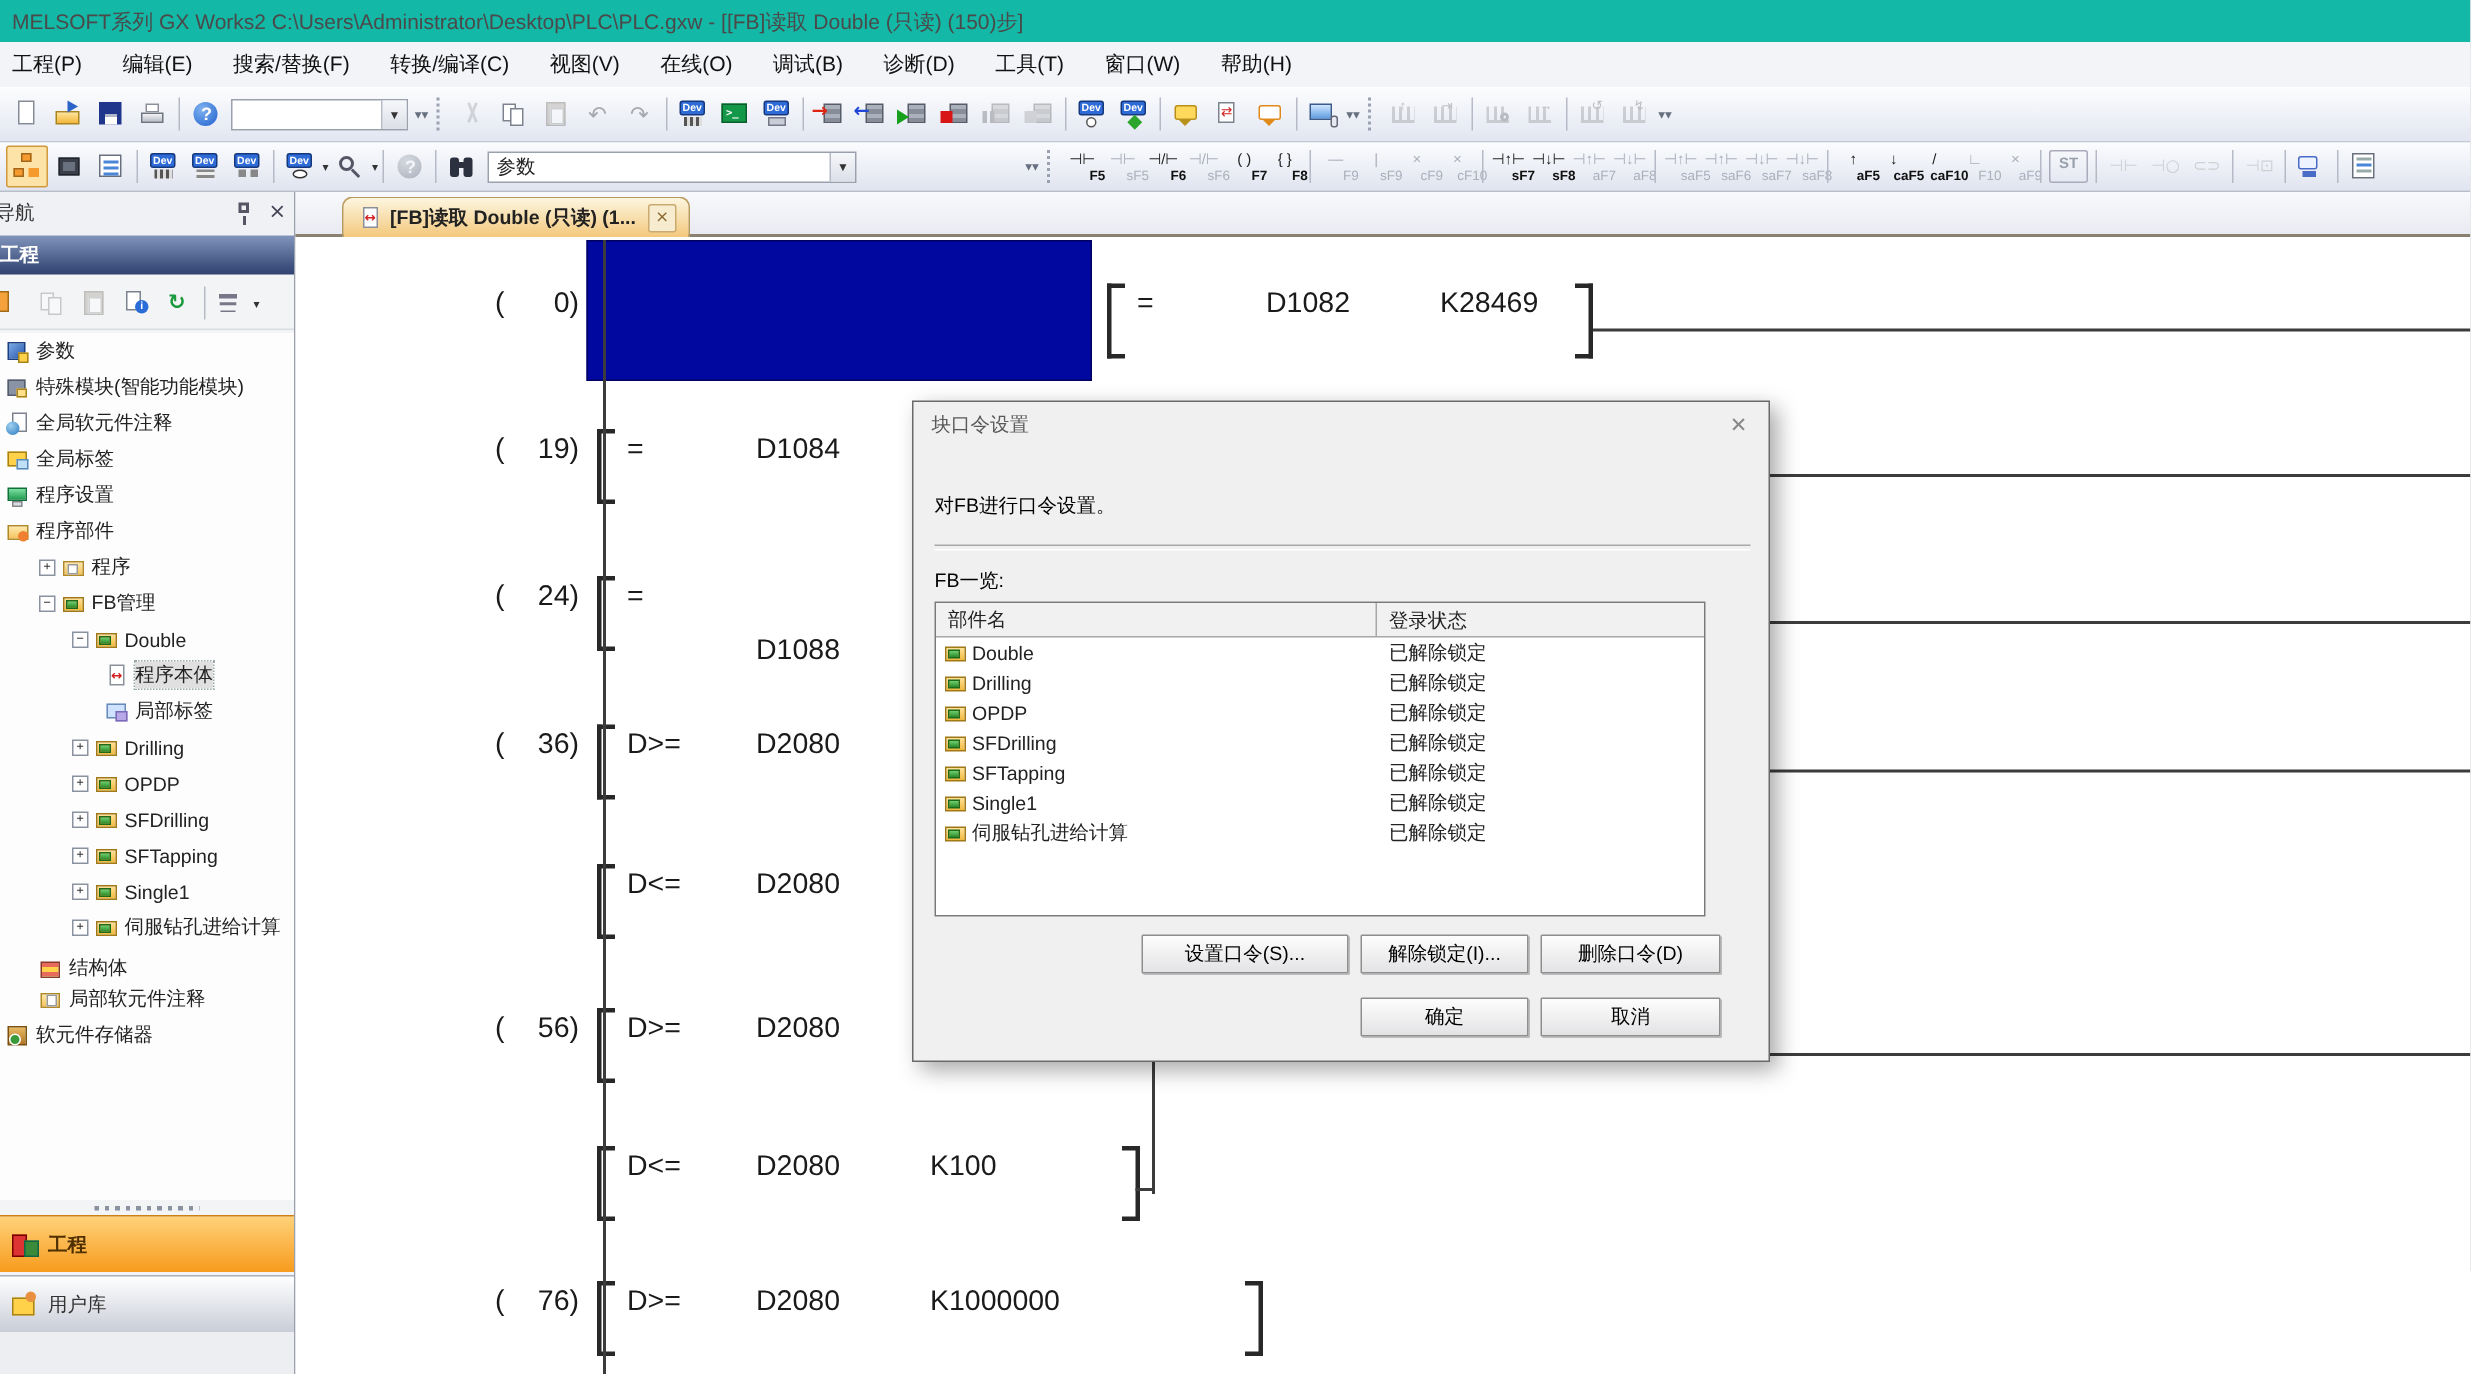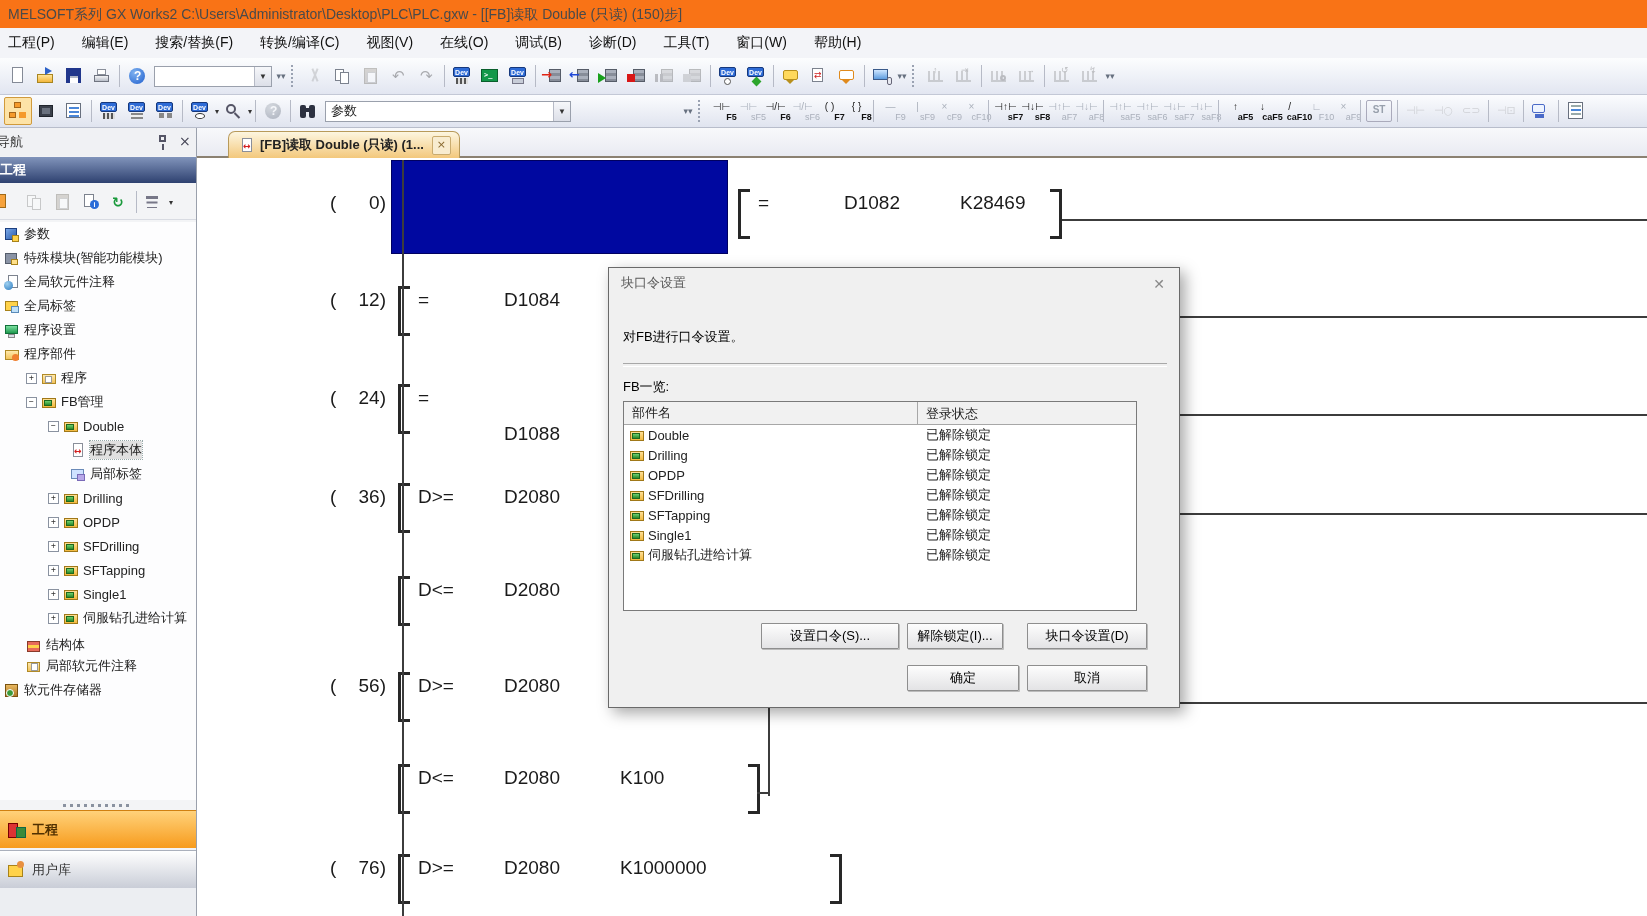--- a/index.html
+++ b/index.html
@@ -1,19 +1,19 @@
 <!DOCTYPE html>
 <html><head>
 <meta charset="utf-8">
 <style>
   html,body{margin:0;padding:0;background:#d8dae0;}
   #app{position:relative;width:1647px;height:916px;overflow:hidden;background:#f2f3f6;
        font-family:"Liberation Sans","DejaVu Sans",sans-serif;color:#222;cursor:default;}
   
-  #titlebar{position:absolute;left:0;top:0;width:100%;height:28px;background:#f97316;
+  #titlebar{position:absolute;left:0;top:0;width:100%;height:28px;background:#14b8a6;
     font-size:14px;color:#4a4a4a;line-height:28px;padding-left:8px;box-sizing:border-box;white-space:nowrap;}
   #menubar{position:absolute;left:0;top:28px;width:100%;height:30px;background:#f3f4f8;
     display:flex;align-items:center;gap:27px;padding-left:8px;box-sizing:border-box;font-size:14px;color:#111;}
   .menu-item{white-space:nowrap;}
   #tb1{position:absolute;left:0;top:58px;width:100%;height:37px;
     background:linear-gradient(180deg,#fcfdfe,#e2e6f1);border-bottom:1px solid #c3c8d6;
     display:flex;align-items:center;padding-left:4px;box-sizing:border-box;}
   #tb2{position:absolute;left:0;top:95px;width:100%;height:33px;
     background:linear-gradient(180deg,#fbfcfe,#e0e4ef);border-bottom:1px solid #b8bdcb;
     display:flex;align-items:center;padding-left:4px;box-sizing:border-box;}
@@ -676,21 +676,21 @@
       <div class="cbr yel" style="left: 716px; top: 189px;"></div>
       <div class="labs" style="left: 732px; top: 183px; width: 336px; height: 48px;"></div>
       <div class="obr" style="left: 738px; top: 189px;"></div>
       <div class="ltext" style="left: 758px; top: 191px;">=</div>
       <div class="ltext" style="left: 844px; top: 191px;">D1082</div>
       <div class="ltext" style="left: 960px; top: 191px;">K28469</div>
       <div class="cbr" style="left: 1050px; top: 189px;"></div>
       <div class="wire" style="left: 1062px; top: 219px; width: 585px; height: 2px;"></div>
       <div class="stepnum" style="left: 330px; top: 288px; width: 56px; height: 24px;">
         <span>(</span>
-        <span class="n">12</span>
+        <span class="n">19</span>
         <span>)</span>
       </div>
       <div class="labs" style="left: 392px; top: 280px; width: 336px; height: 48px;"></div>
       <div class="obr" style="left: 398px; top: 286px;"></div>
       <div class="ltext" style="left: 418px; top: 288px;">=</div>
       <div class="ltext" style="left: 504px; top: 288px;">D1084</div>
       <div class="wire" style="left: 730px; top: 316px; width: 917px; height: 2px;"></div>
       <div class="stepnum" style="left: 330px; top: 386px; width: 56px; height: 24px;">
         <span>(</span>
         <span class="n">24</span>
@@ -803,18 +803,18 @@
           <div class="lrow">
             <div class="c1">
               <span class="tic ic-fbfolder"></span>
               <span>伺服钻孔进给计算</span>
             </div>
             <div class="c2">已解除锁定</div>
           </div>
         </div>
     </div>
     <div class="dbtn" style="left:152px;top:355px;width:138px">设置口令(S)...</div>
-    <div class="dbtn" style="left:298px;top:355px;width:96px">解除锁定(I)...</div>
-    <div class="dbtn" style="left:418px;top:355px;width:120px">块口令设置(D)</div>
+    <div class="dbtn" style="left:298px;top:355px;width:112px">解除锁定(I)...</div>
+    <div class="dbtn" style="left:418px;top:355px;width:120px">删除口令(D)</div>
     <div class="dbtn" style="left:298px;top:397px;width:112px">确定</div>
     <div class="dbtn" style="left:418px;top:397px;width:120px">取消</div>
   </div>
 </div>
 
 </body></html>

